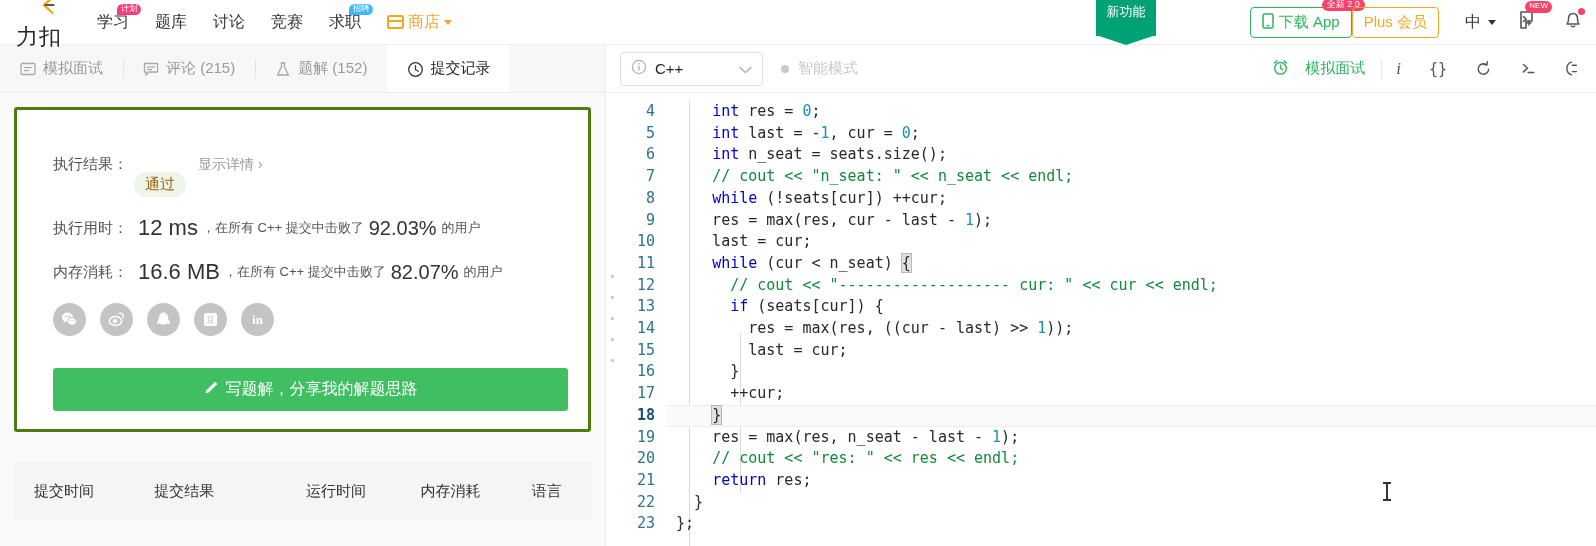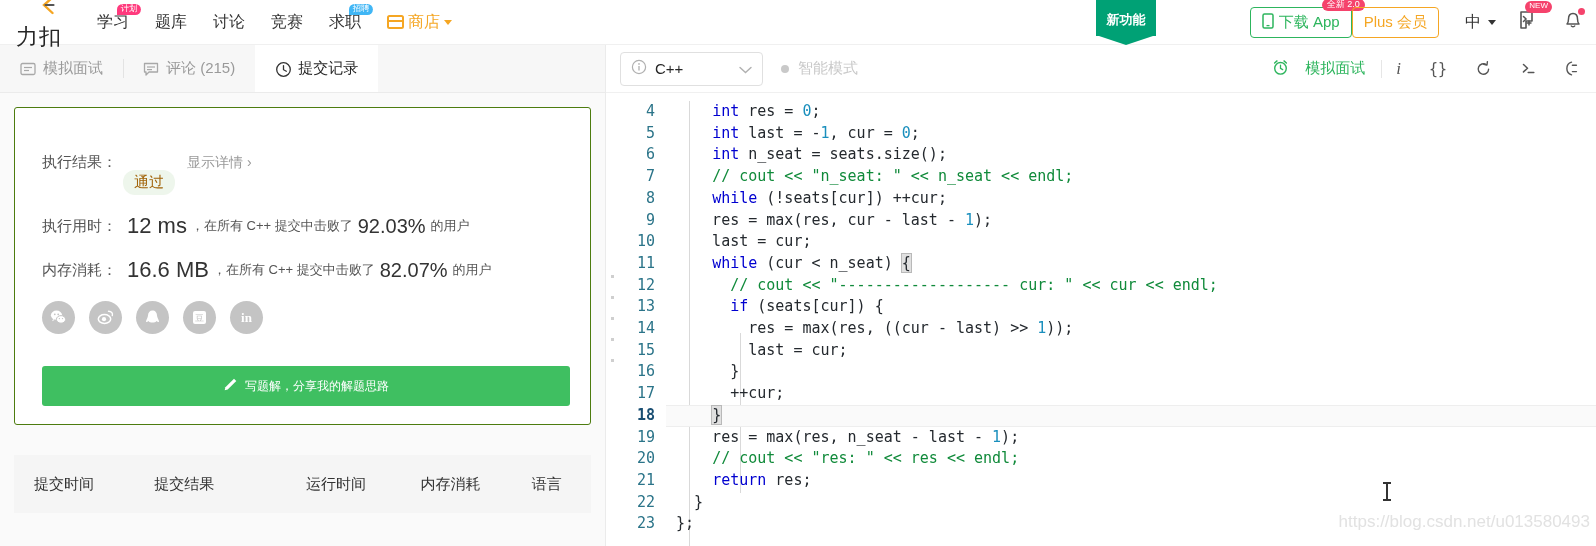--- a/index.html
+++ b/index.html
@@ -32,21 +32,21 @@
   }
   .nav-badge.pink { background: #ff3a7d; }
   .nav-badge.blue { background: #40b6f5; }
   .nav-shop { display: flex; align-items: center; gap: 4px; color: #f5a623; font-size: 16px; padding: 0 13px; cursor: pointer; }
   .shop-icon { width: 17px; height: 15px; position: relative; }
   .caret { width: 0; height: 0; border-left: 4px solid transparent; border-right: 4px solid transparent; border-top: 5px solid currentColor; display: inline-block; }
 
   .ribbon {
     position: absolute; left: 1096px; top: 0; width: 60px; height: 36px;
     background: #00a175; color: #fff; font-size: 13px;
-    display: flex; align-items: flex-start; justify-content: center; padding-top: 11px; font-weight: bold;
+    display: flex; align-items: flex-start; justify-content: center; padding-top: 3px;
   }
   .ribbon::after {
     content: ''; position: absolute; bottom: -9px; left: 0; width: 60px; height: 10px;
     background: #00a175;
     clip-path: polygon(0 0, 50% 100%, 100% 0);
   }
 
   .nav-right { margin-left: auto; display: flex; align-items: center; gap: 0; margin-right: 12px; }
   .btn-outline {
     display: flex; align-items: center; gap: 5px; position: relative;
@@ -78,22 +78,22 @@
     font-size: 15px; color: #9a9a9a; cursor: pointer; position: relative;
   }
   .tab + .tab::before { content: ''; position: absolute; left: 0; top: 14px; bottom: 14px; width: 1px; background: #e3e3e3; }
   .tab.active { background: #fff; color: #262626; }
   .tab.active::before { display: none; }
   .tab-ico { width: 16px; height: 16px; display: inline-block; }
 
   
   .scrollarea { flex: 1; overflow: hidden; padding: 0; }
   .card {
-    background: #fff; border: 1px solid #4d7c0f; border-radius: 3px;
-    margin: 14px 14px 0 14px; padding: 22px 0 18px 7px;
+    background: #fff; border: 3px solid #4d7c0f; border-radius: 3px;
+    margin: 14px 14px 0 14px; padding: 22px 0 18px 16px;
   }
   .row { display: flex; align-items: center; padding: 0 20px; margin-bottom: 18px; }
   .row:last-child { margin-bottom: 0; }
   .lbl { font-size: 15px; color: #555; margin-right: 6px; white-space: nowrap; }
   .pass-badge {
     background: #eef6ec; color: #a16207; font-size: 15px;
     padding: 3px 11px; border-radius: 12px; margin-right: 12px; margin-top: 40px;
   }
   .detail-link { font-size: 14px; color: #999; cursor: pointer; white-space: nowrap; }
   .bignum { font-size: 22px; color: #333; font-weight: 400; margin: 0 4px; white-space: nowrap; }
@@ -102,21 +102,21 @@
 
   .share-label { font-size: 14px; color: #444; padding: 0 20px; margin-bottom: 12px; }
   .share-icons { display: flex; gap: 14px; padding: 0 20px; margin-bottom: 32px; }
   .circ {
     width: 33px; height: 33px; border-radius: 50%; background: #c4c4c4;
     display: flex; align-items: center; justify-content: center; cursor: pointer;
     color: #fff; font-size: 13px;
   }
   .green-btn {
     margin: 0 20px; background: #3fbf61; color: #fff; 
-    padding: 11px 0; border-radius: 3px; font-size: 12px; cursor: pointer;
+    padding: 11px 0; border-radius: 3px; font-size: 16px; cursor: pointer;
     display: flex; align-items: center; justify-content: center; gap: 7px;
   }
 
   
   .tablewrap { margin: 30px 14px 0 14px; }
   .thead { display: flex; background: #f5f5f5; height: 58px; align-items: center; font-size: 15px; color: #333; }
   .th { padding-left: 0; white-space: nowrap; }
   .tbody-row { display: flex; height: 46px; align-items: center; font-size: 14px; color: #555; }
 
   
@@ -263,20 +263,29 @@
         </div>
         <div class="tab">
           <span class="tab-ico">
             <svg width="16" height="16" viewBox="0 0 16 16">
                 <path d="M1.5 2.5 H14.5 V11 H6 L3 14 V11 H1.5 Z" fill="none" stroke="#a8a8a8" stroke-width="1.3" stroke-linejoin="round"></path>
                 <line x1="4" y1="6" x2="12" y2="6" stroke="#a8a8a8" stroke-width="1.2"></line>
                 <line x1="4" y1="8.6" x2="9" y2="8.6" stroke="#a8a8a8" stroke-width="1.2"></line>
               </svg>
           </span>
           <span>评论 (215)</span>
+        </div>
+        <div class="tab">
+          <span class="tab-ico">
+            <svg width="16" height="16" viewBox="0 0 16 16">
+                <path d="M6.5 1.8 V6 L2.5 14 H13.5 L9.5 6 V1.8 Z" fill="none" stroke="#a8a8a8" stroke-width="1.3" stroke-linejoin="round"></path>
+                <line x1="5.8" y1="1.8" x2="10.2" y2="1.8" stroke="#a8a8a8" stroke-width="1.3"></line>
+              </svg>
+          </span>
+          <span>题解 (152)</span>
         </div>
         <div class="tab active">
           <span class="tab-ico">
             <svg width="17" height="17" viewBox="0 0 17 17">
                 <circle cx="8.5" cy="8.5" r="6.8" fill="none" stroke="#333" stroke-width="1.3"></circle>
                 <path d="M8.5 4.6 V8.7 L11.3 10.2" fill="none" stroke="#333" stroke-width="1.3" stroke-linecap="round"></path>
               </svg>
           </span>
           <span>提交记录</span>
         </div>
@@ -474,19 +483,18 @@
               <div class="cline">      }</div>
               <div class="cline">      ++cur;</div>
               <div class="cline active">    <span class="bracket-hl">}</span><span class="caret-bar"></span></div>
               <div class="cline">    res = max(res, n_seat - last - <span class="num">1</span>);</div>
               <div class="cline">    <span class="cm">// cout &lt;&lt; "res: " &lt;&lt; res &lt;&lt; endl;</span></div>
               <div class="cline">    <span class="kw">return</span> res;</div>
               <div class="cline">  }</div>
               <div class="cline">};</div>
             </div>
           <div class="mouse-caret"></div>
-          <div class="watermark">https://blog.csdn.net/u013580493</div>
         </div>
       </div>
     </div>
 
   </div>
 </div>
 
 </body></html>

